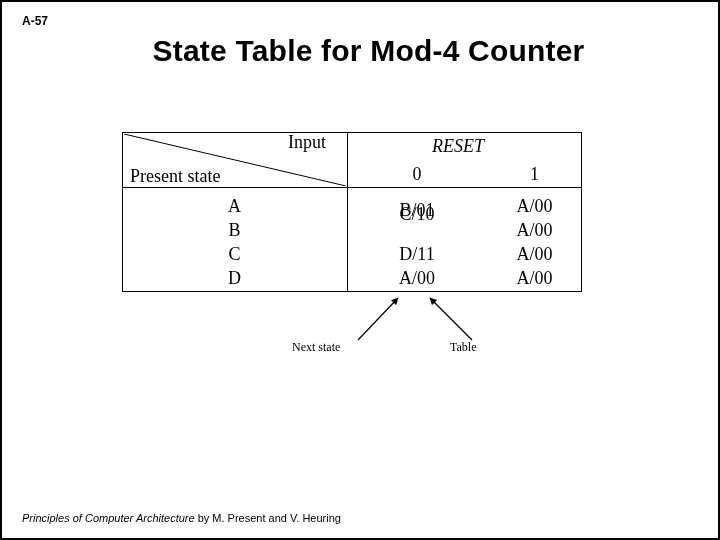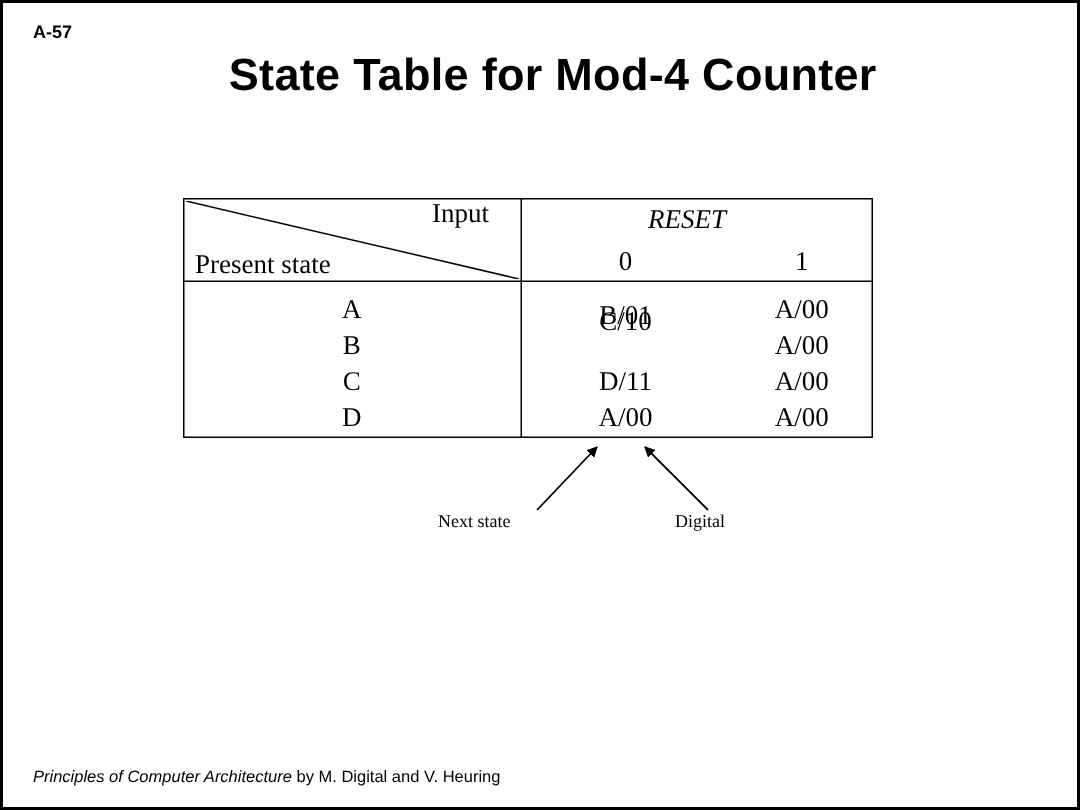--- a/index.html
+++ b/index.html
@@ -142,23 +142,23 @@
           <marker id="ah" viewBox="0 0 10 10" refX="9" refY="5" markerWidth="6" markerHeight="6" orient="auto-start-reverse">
             <path d="M 0 0 L 10 5 L 0 10 z" fill="#000"></path>
           </marker>
         </defs>
 
         <line x1="236" y1="48" x2="276" y2="6" stroke="#000" stroke-width="1.2" marker-end="url(#ah)"></line>
 
         <line x1="350" y1="48" x2="308" y2="6" stroke="#000" stroke-width="1.2" marker-end="url(#ah)"></line>
       </svg>
       <div class="arrow-label" style="top:48px; left:170px;">Next state</div>
-      <div class="arrow-label" style="top:48px; left:328px;">Digital</div>
+      <div class="arrow-label" style="top:48px; left:328px;">Table</div>
     </div>
   </div>
 
   <div class="footer">
     <div class="book">
-      <span class="bi">Principles of Computer Architecture</span><span> by M. Digital and V. Heuring</span>
+      <span class="bi">Principles of Computer Architecture</span><span> by M. Present and V. Heuring</span>
     </div>
   </div>
 
 </div>
 
 </body></html>

